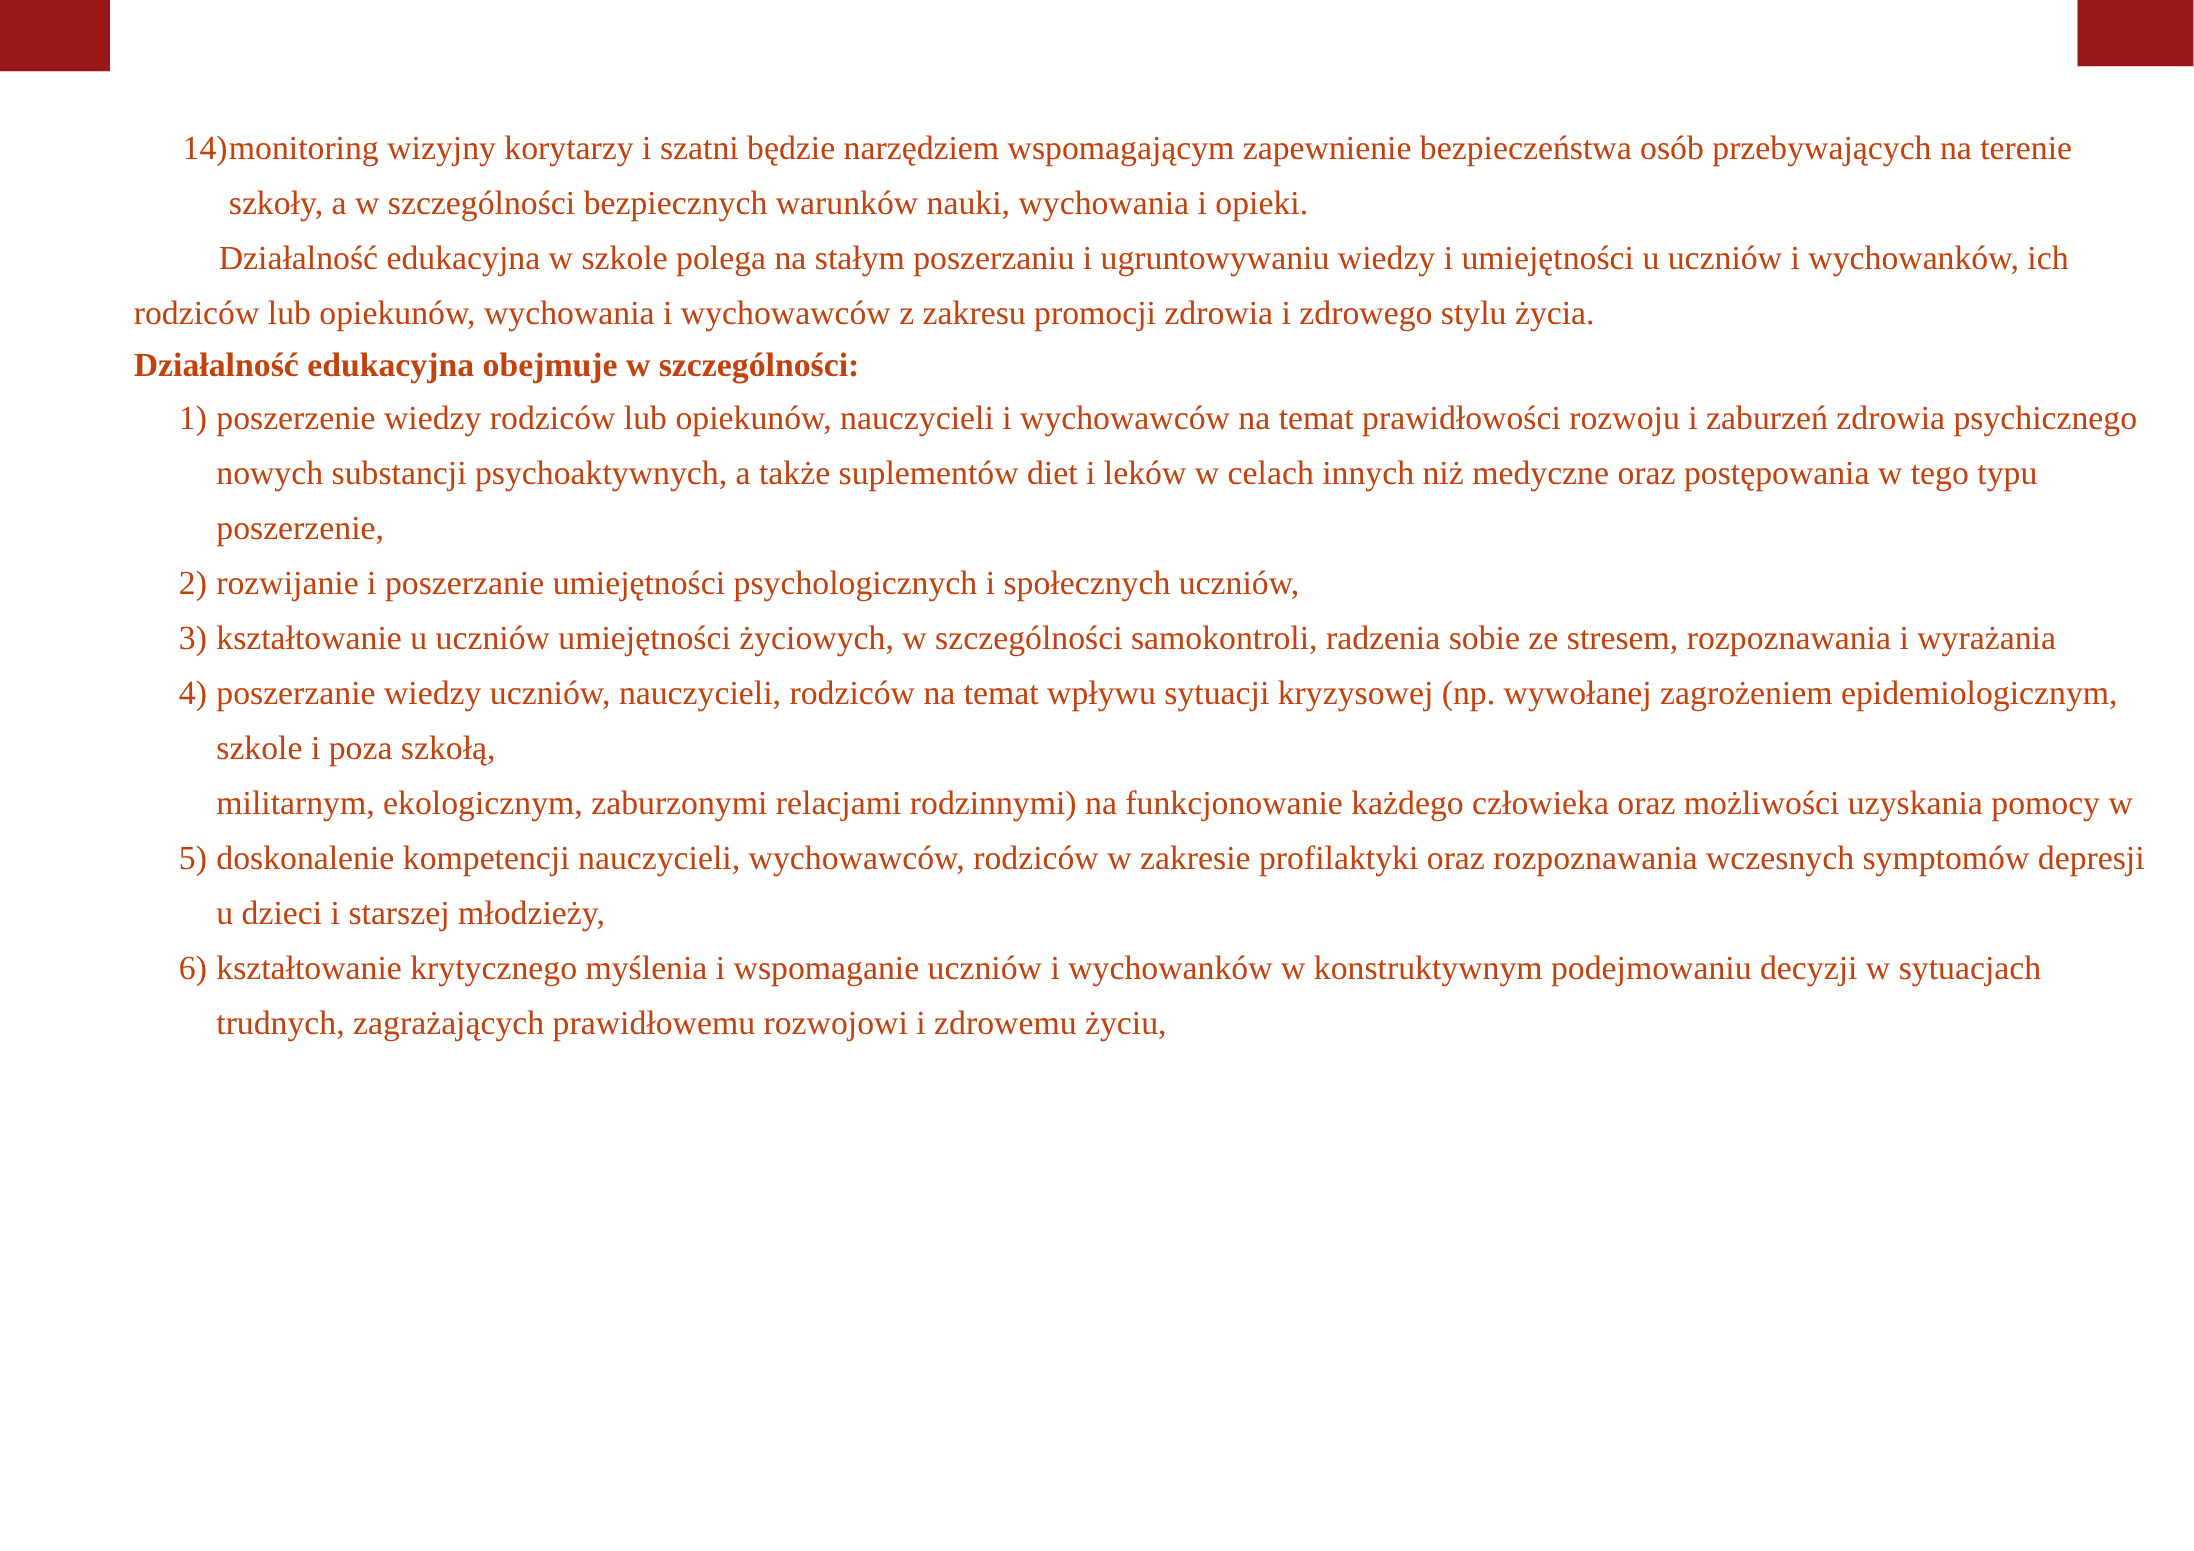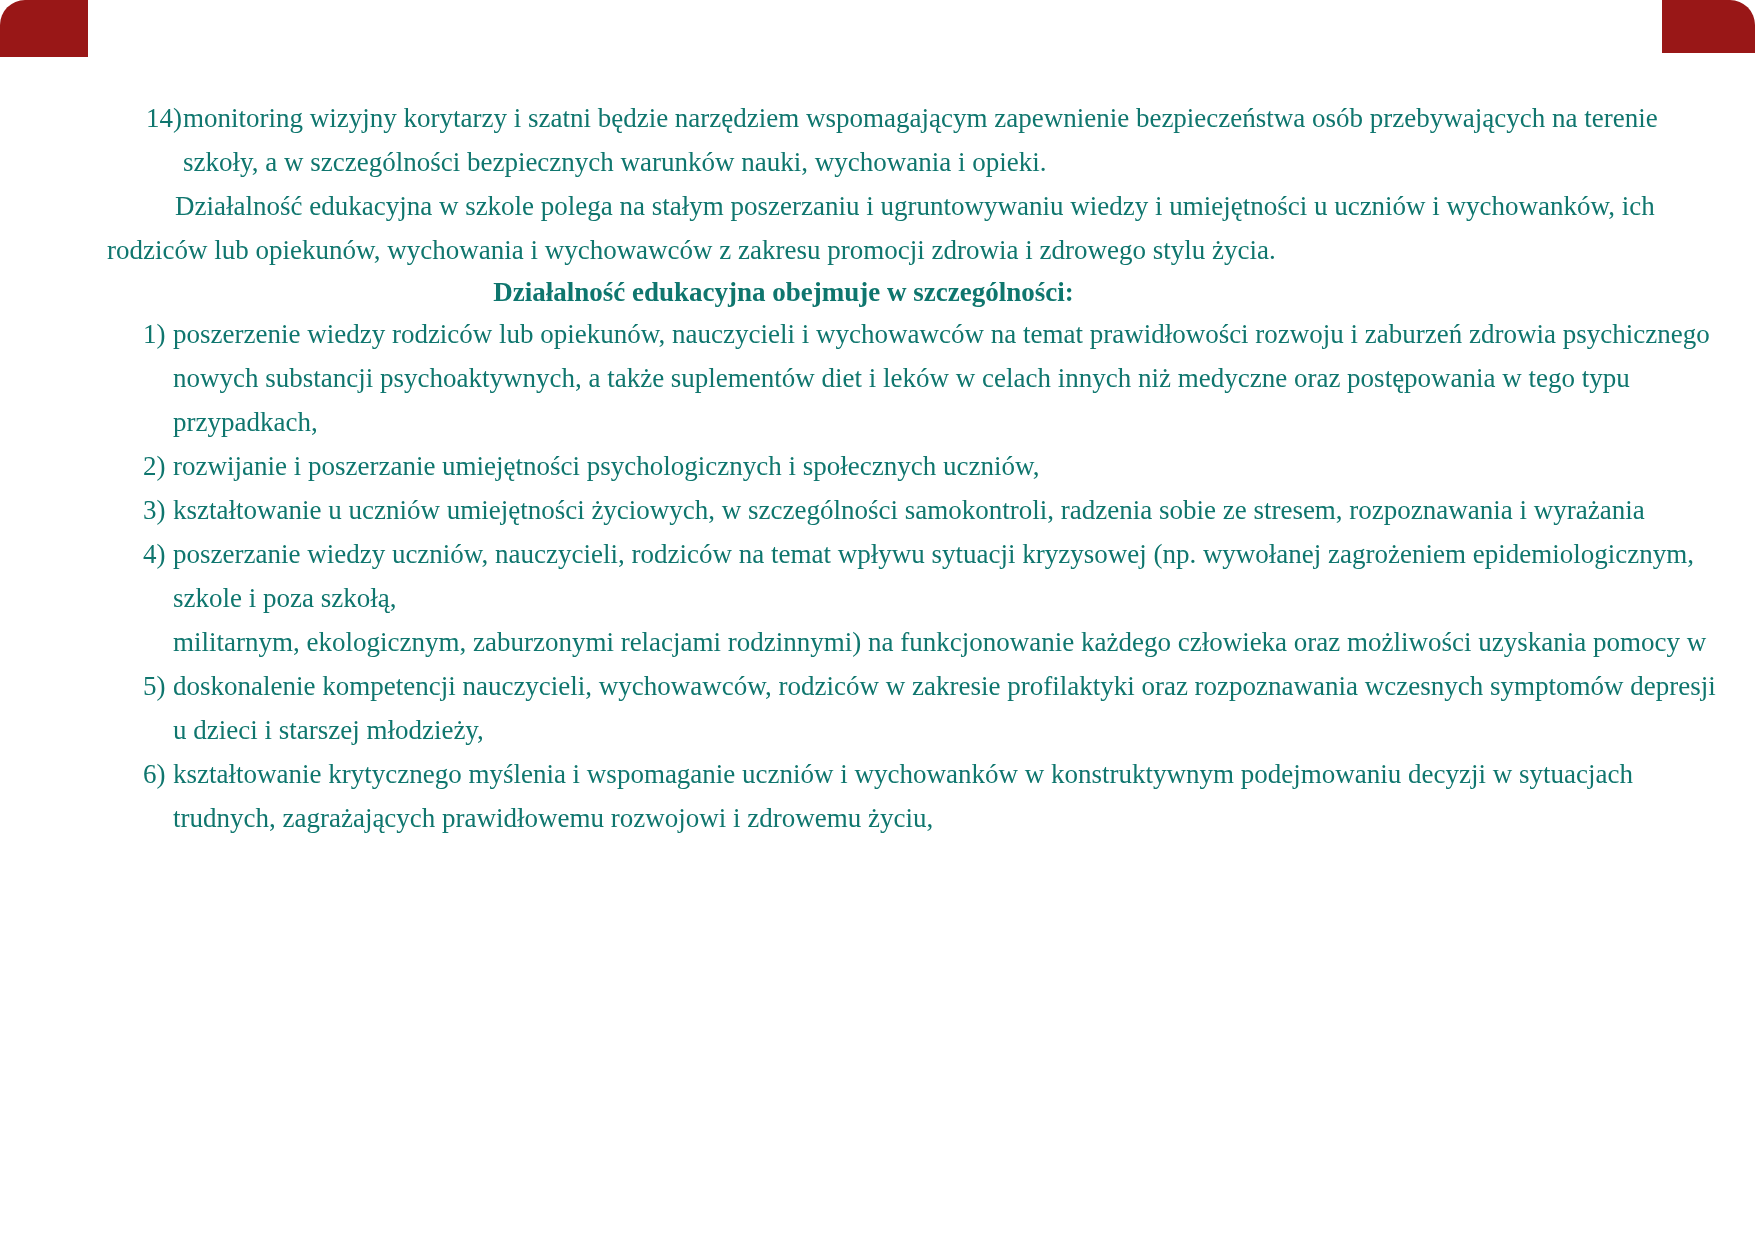--- a/index.html
+++ b/index.html
@@ -18,45 +18,45 @@
   .block{position:relative;}
   .line{position:relative;line-height:44px;white-space:nowrap;}
   .just{text-align:justify;text-align-last:justify;}
   .num{position:absolute;top:0;left:36px;}
   .block.item14{margin-top:96px;}
   .block.item14 .line{padding-left:76px;}
   .block.item14 .num{left:39px;}
   .block.para{}
   .block.para .line.first{padding-left:68px;}
   .block.heading{font-weight:700;}
-  .block.heading .line{line-height:40px;text-align:center;}
+  .block.heading .line{line-height:40px;}
   .block.list .line{padding-left:66px;}
 </style>
 </head>
 <body>
 
-<div class="page" style="background: rgb(255, 255, 255); color: #0f766e; border-radius: 25px;">
+<div class="page" style="background: rgb(255, 255, 255); color: #c2410c;">
   <div class="corner tl" style="background: rgb(153, 23, 23);"></div>
   <div class="corner tr" style="background: rgb(153, 23, 23);"></div>
   <div class="content">
       <div class="block item14">
         <div class="line"><span class="num">14)</span><span>monitoring wizyjny korytarzy i szatni będzie narzędziem wspomagającym zapewnienie bezpieczeństwa osób przebywających na terenie</span></div>
         <div class="line"><span>szkoły, a w szczególności bezpiecznych warunków nauki, wychowania i opieki.</span></div>
       </div>
       <div class="block para">
         <div class="line just first"><span>Działalność edukacyjna w szkole polega na stałym poszerzaniu i ugruntowywaniu wiedzy i umiejętności u uczniów i wychowanków, ich</span></div>
         <div class="line"><span>rodziców lub opiekunów, wychowania i wychowawców z zakresu promocji zdrowia i zdrowego stylu życia.</span></div>
       </div>
       <div class="block heading">
         <div class="line"><span>Działalność edukacyjna obejmuje w szczególności:</span></div>
       </div>
       <div class="block list">
         <div class="line just"><span class="num">1)</span><span>poszerzenie wiedzy rodziców lub opiekunów, nauczycieli i wychowawców na temat prawidłowości rozwoju i zaburzeń zdrowia psychicznego</span></div>
         <div class="line just"><span>nowych substancji psychoaktywnych, a także suplementów diet i leków w celach innych niż medyczne oraz postępowania w tego typu</span></div>
-        <div class="line"><span>przypadkach,</span></div>
+        <div class="line"><span>poszerzenie,</span></div>
       </div>
       <div class="block list">
         <div class="line"><span class="num">2)</span><span>rozwijanie i poszerzanie umiejętności psychologicznych i społecznych uczniów,</span></div>
       </div>
       <div class="block list">
         <div class="line just"><span class="num">3)</span><span>kształtowanie u uczniów umiejętności życiowych, w szczególności samokontroli, radzenia sobie ze stresem, rozpoznawania i wyrażania</span></div>
       </div>
       <div class="block list">
         <div class="line just"><span class="num">4)</span><span>poszerzanie wiedzy uczniów, nauczycieli, rodziców na temat wpływu sytuacji kryzysowej (np. wywołanej zagrożeniem epidemiologicznym,</span></div>
         <div class="line"><span>szkole i poza szkołą,</span></div>

